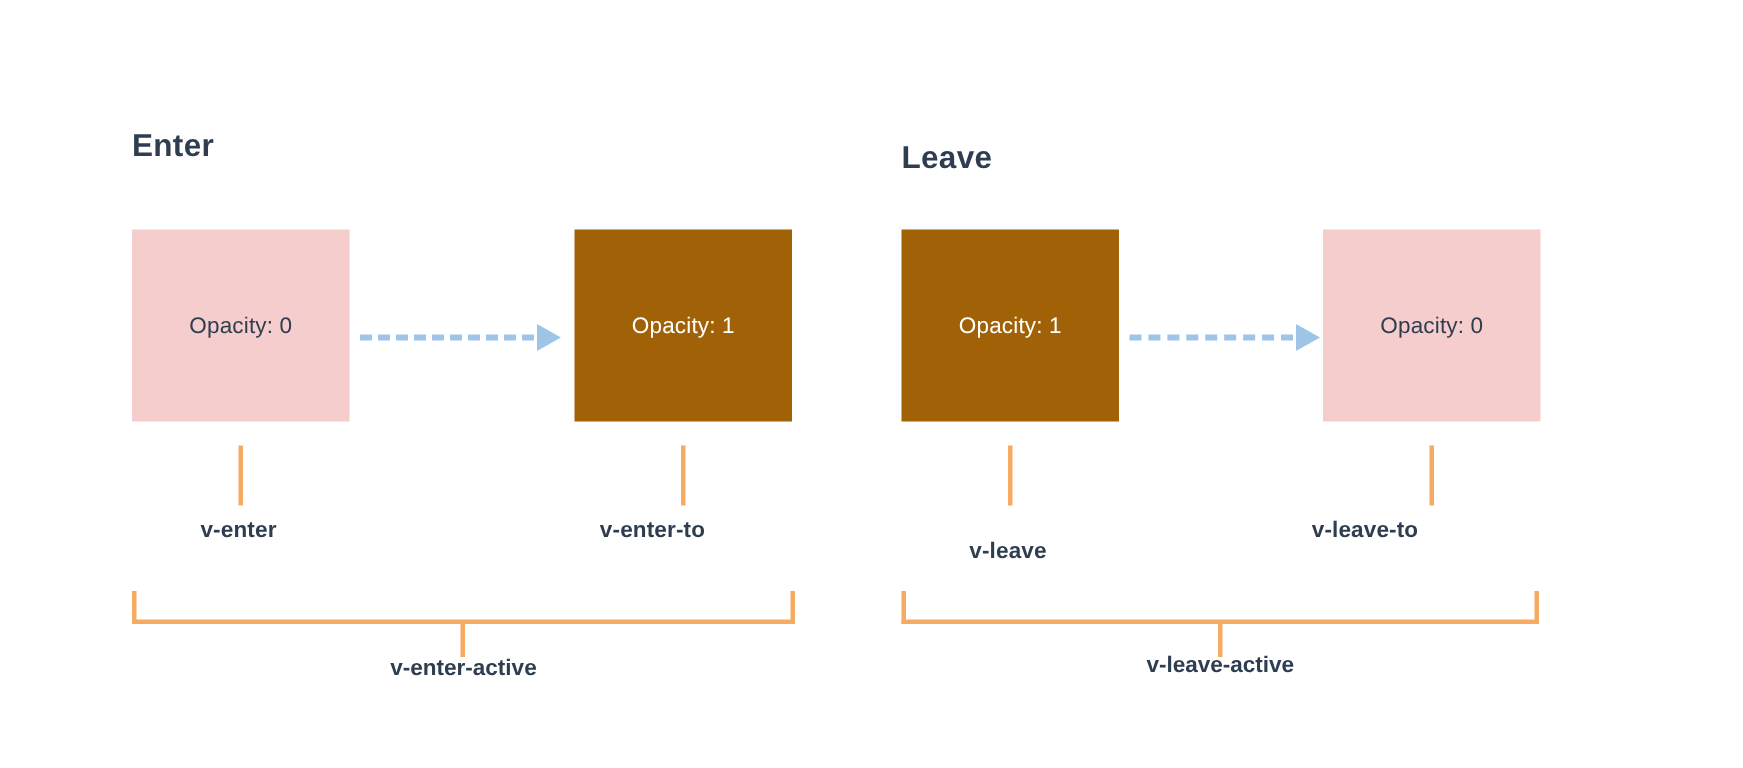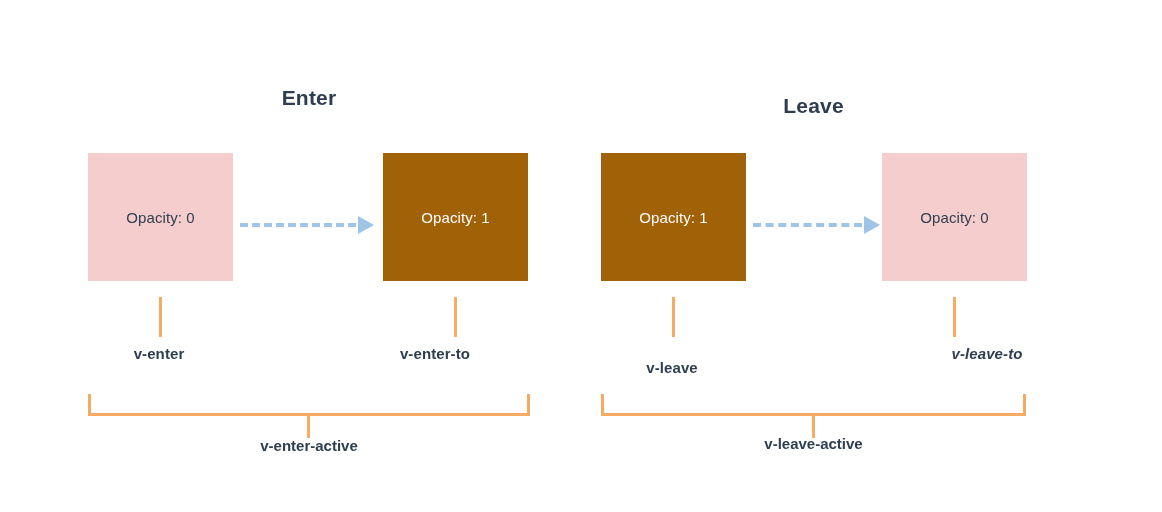--- a/index.html
+++ b/index.html
@@ -20,21 +20,21 @@
     height: 512px;
     background: #ffffff;
   }
 
   
   .group-title {
     position: absolute;
     font-size: 21px;
     font-weight: bold;
     color: #2e3e50;
-    text-align: center;
+    text-align: left;
     letter-spacing: 0.2px;
     white-space: nowrap;
   }
 
   
   .state-box {
     position: absolute;
     width: 145px;
     height: 128px;
     display: flex;
@@ -171,20 +171,20 @@
     </div>
 
     <div class="state-box pale" style="left:882px; top:153px;">
       <span class="state-label">Opacity: 0</span>
     </div>
 
     <div class="stem" style="left:672px; top:297px; height:40px;"></div>
     <div class="stem" style="left:953px; top:297px; height:40px;"></div>
 
     <div class="class-label" style="left:592px; top:359px; width:160px;">v-leave</div>
-    <div class="class-label" style="left:907px; top:345px; width:160px;font-style:italic;">v-leave-to</div>
+    <div class="class-label" style="left:830px; top:345px; width:160px;">v-leave-to</div>
 
     <div class="bracket" style="left:601px; top:394px; width:425px;"></div>
     <div class="bracket-stem" style="left:812px; top:416px;"></div>
     <div class="active-label" style="left:601px; top:435px; width:425px;">v-leave-active</div>
   </div>
 
 </div>
 
 </body></html>

